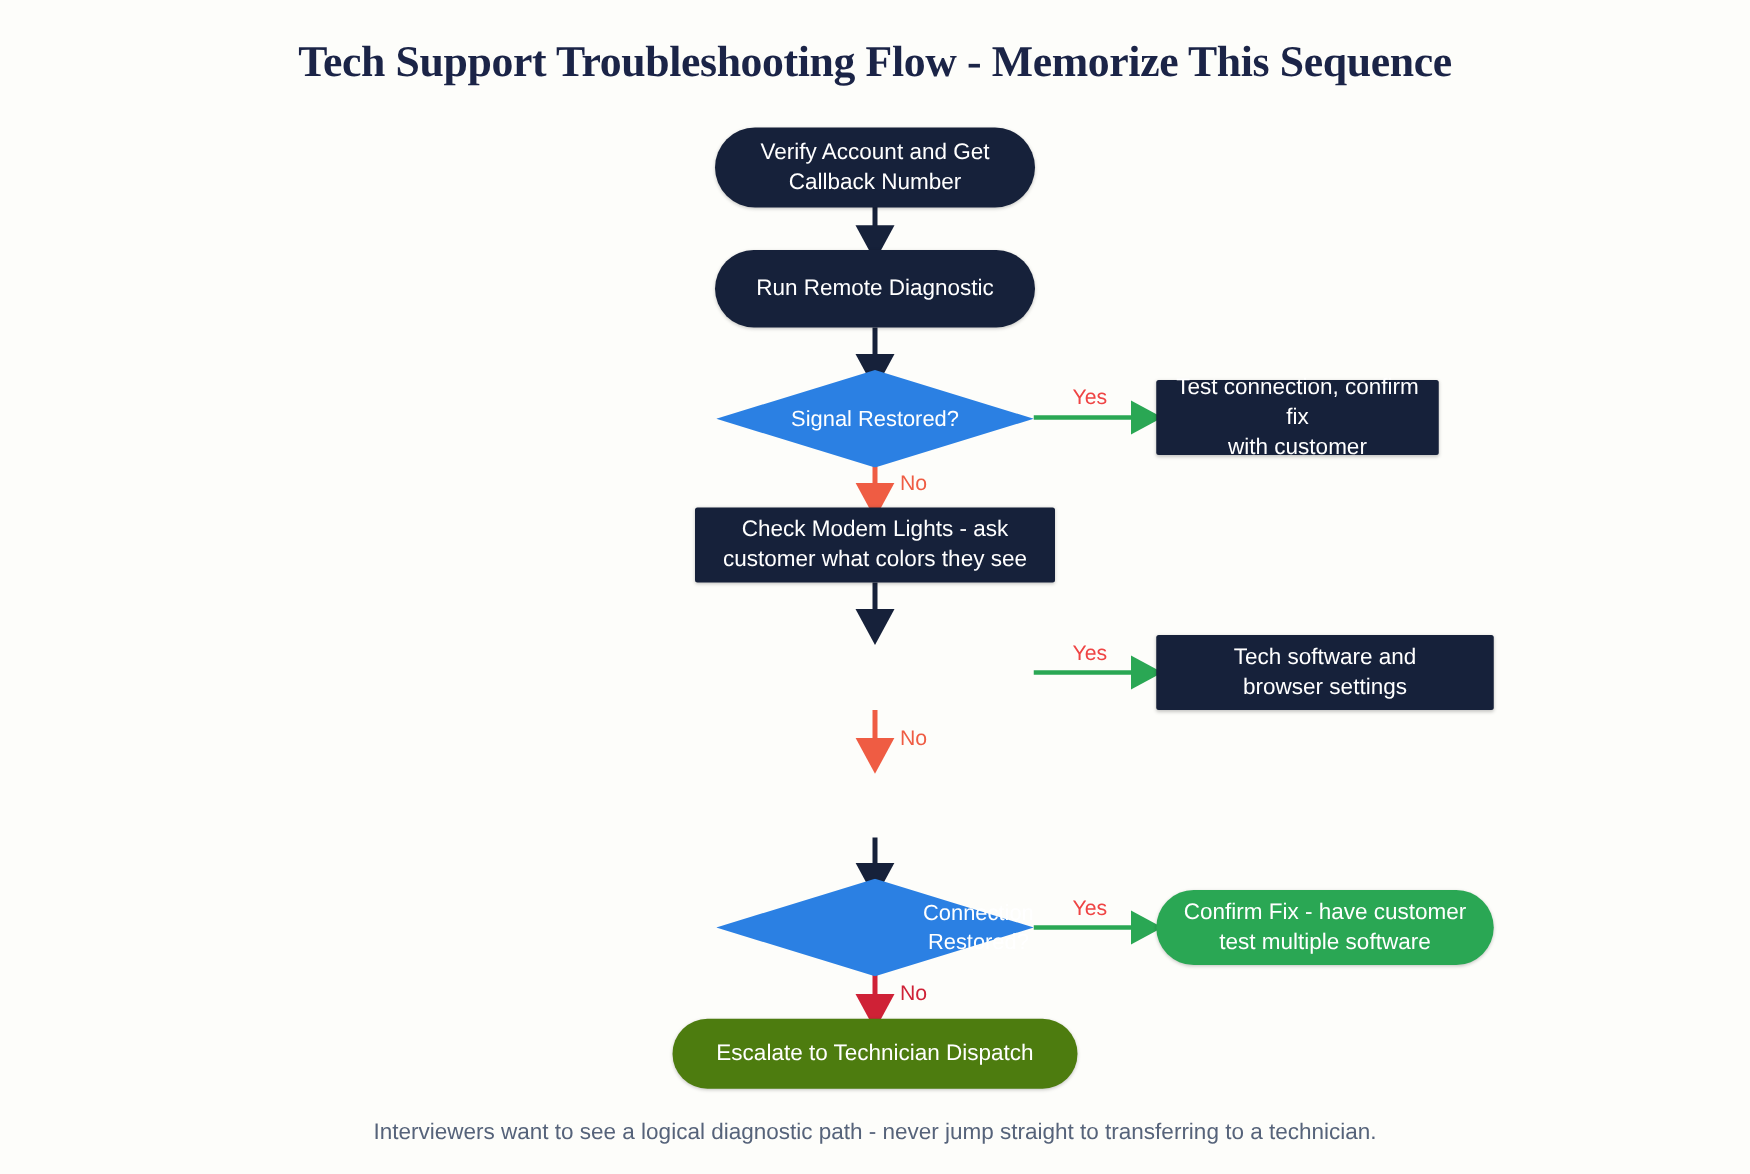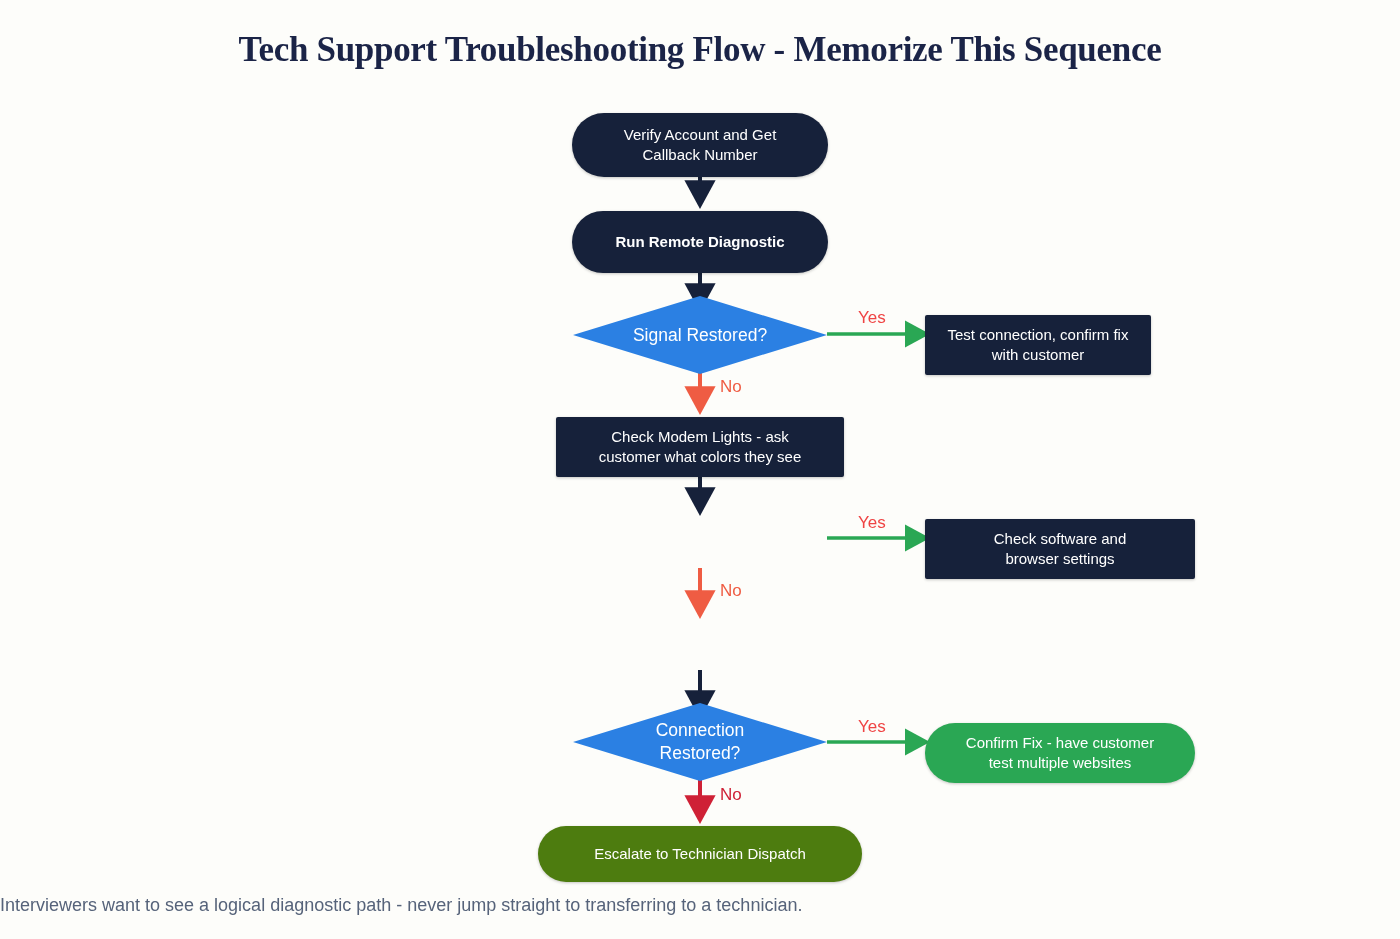--- a/index.html
+++ b/index.html
@@ -37,38 +37,37 @@
     white-space: nowrap;
     font-family: Liberation Serif, serif;
   }
 
   
   #caption {
     position: absolute;
     top: 895px;
     left: 0;
     width: 1400px;
-    text-align: left;
+    text-align: center;
     font-size: 18px;
     color: #56637a;
   }
 
   
   .node {
     position: absolute;
     display: flex;
     align-items: center;
     justify-content: center;
     text-align: center;
     color: #ffffff;
-    font-size: 15px;
+    font-size: 18px;
     line-height: 1.33;
     padding: 4px 14px;
     box-shadow: 0 1px 3px rgba(0,0,0,0.22);
-    margin-top: 11px;
   }
   .node-text { display: block; white-space: pre-line; }
 
   .shape-pill { border-radius: 999px; }
   .shape-rect { border-radius: 2px; }
 
   .fill-navy   { background: #16213a; }
   .fill-green  { background: #2aa754; }
   .fill-orange { background: #4d7c0f; }
 
@@ -155,21 +154,21 @@
     <line x1="827" y1="742" x2="916" y2="742" stroke="#2aa754" stroke-width="3.5" marker-end="url(#ah-green)"></line>
 
     <line x1="700" y1="772" x2="700" y2="808" stroke="#cf2136" stroke-width="4" marker-end="url(#ah-red)"></line>
   </svg>
 
   <div class="node shape-pill fill-navy" style="left:572px; top:102px; width:256px; height:64px;">
     <span class="node-text">Verify Account and Get
 Callback Number</span>
   </div>
 
-  <div class="node shape-pill fill-navy" style="left:572px; top:200px; width:256px; height:62px;font-weight:bold;">
+  <div class="node shape-pill fill-navy" style="left:572px; top:200px; width:256px; height:62px;">
     <span class="node-text">Run Remote Diagnostic</span>
   </div>
 
   <div class="diamond" style="left:573px; top:296px; width:254px; height:78px;">
     <svg class="dia-shape" viewBox="0 0 254 78" preserveAspectRatio="none">
       <polygon points="127,0 254,39 127,78 0,39" fill="#2b80e3"></polygon>
     </svg>
     <span class="dia-label">Signal Restored?</span>
   </div>
 
@@ -178,36 +177,36 @@
 with customer</span>
   </div>
 
   <div class="node shape-rect fill-navy" style="left:556px; top:406px; width:288px; height:60px;">
     <span class="node-text">Check Modem Lights - ask
 customer what colors they see</span>
   </div>
 
 
   <div class="node shape-rect fill-navy" style="left:925px; top:508px; width:270px; height:60px;">
-    <span class="node-text">Check software and
+    <span class="node-text">Tech software and
 browser settings</span>
   </div>
 
 
-  <div class="diamond" style="left:573px; top:703px; width:254px; height:78px;">
+  <div class="diamond" style="left:573px; top:703px; width:254px; height:78px;justify-content:flex-end;">
     <svg class="dia-shape" viewBox="0 0 254 78" preserveAspectRatio="none">
       <polygon points="127,0 254,39 127,78 0,39" fill="#2b80e3"></polygon>
     </svg>
     <span class="dia-label">Connection
 Restored?</span>
   </div>
 
   <div class="node shape-pill fill-green" style="left:925px; top:712px; width:270px; height:60px;">
     <span class="node-text">Confirm Fix - have customer
-test multiple websites</span>
+test multiple software</span>
   </div>
 
   <div class="node shape-pill fill-orange" style="left:538px; top:815px; width:324px; height:56px;">
     <span class="node-text">Escalate to Technician Dispatch</span>
   </div>
 
   <div class="edge-label lbl-yes" style="left:858px; top:308px;">Yes</div>
 
   <div class="edge-label lbl-no-orange" style="left:720px; top:377px;">No</div>
 

